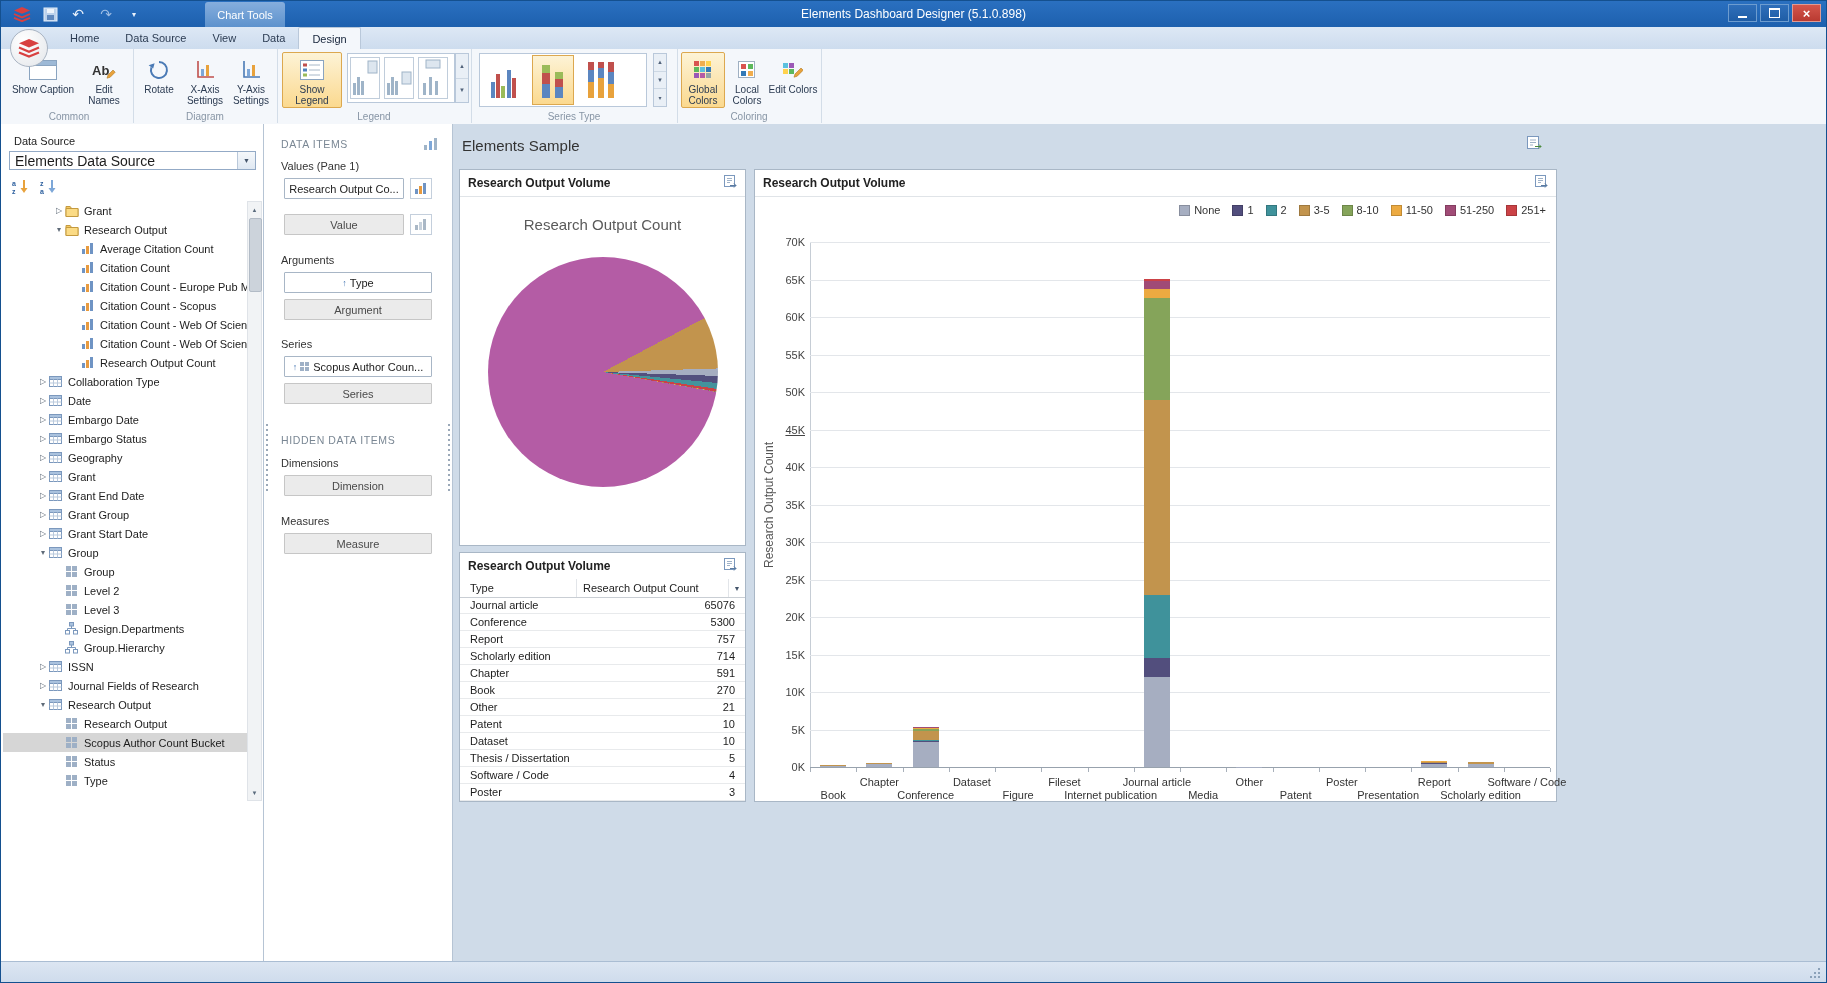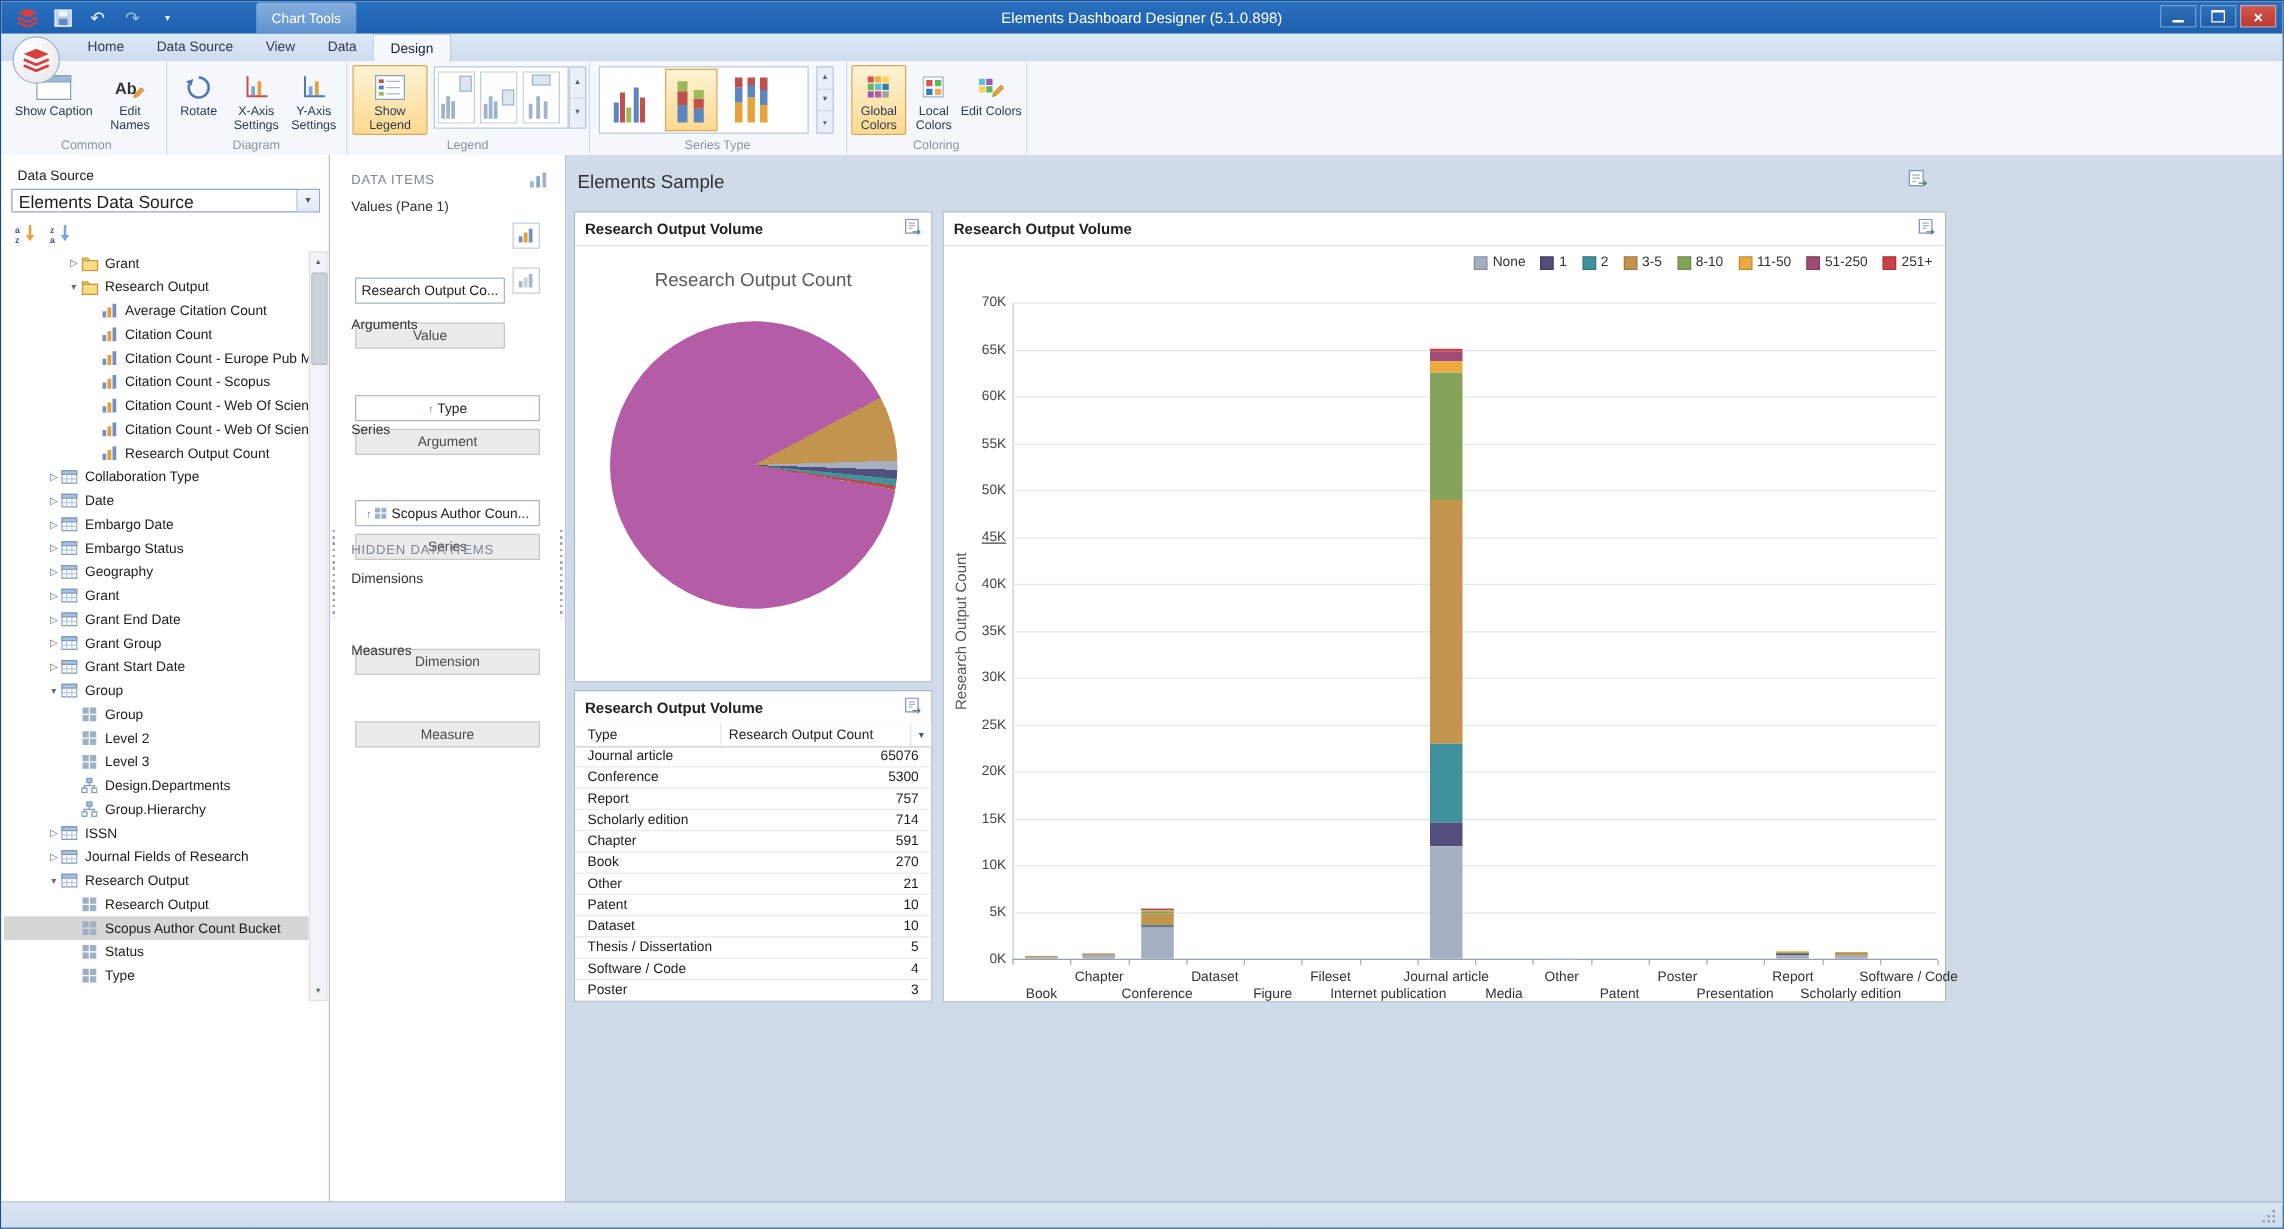--- a/index.html
+++ b/index.html
@@ -66,21 +66,21 @@
 
   
   .items-panel{position:absolute;left:263px;top:123px;width:189px;height:840px;background:#fff;border-right:1px solid #b6c4d4;box-sizing:border-box;}
   .items-panel::before{content:"";position:absolute;left:2px;top:300px;height:70px;width:2px;
     background:repeating-linear-gradient(#9aa8b8 0 2px,transparent 2px 5px);}
   .items-panel::after{content:"";position:absolute;right:2px;top:300px;height:70px;width:2px;
     background:repeating-linear-gradient(#9aa8b8 0 2px,transparent 2px 5px);}
   .di-h{position:absolute;font-size:10.5px;color:#7a8794;letter-spacing:.6px;}
   .di-label{position:absolute;font-size:11px;color:#333;}
   .di-btn{position:absolute;height:21px;box-sizing:border-box;border:1px solid #a8b6c6;background:#fff;font-size:11px;color:#222;
-    display:flex;align-items:center;justify-content:center;border-radius:1px;gap:3px;margin-top:44px;}
+    display:flex;align-items:center;justify-content:center;border-radius:1px;gap:3px;}
   .di-btn.ghost{background:#ebebeb;border-color:#c6c6c6;color:#4a4a4a;}
   .di-btn .sort{font-size:9px;color:#4a7ab5;}
   .di-chart{position:absolute;width:22px;height:21px;border:1px solid #c4cfdc;background:#fff;display:flex;align-items:center;justify-content:center;box-sizing:border-box;}
 
   
   .surface{position:absolute;left:452px;top:123px;width:1375px;height:840px;background:#cfdbe8;}
   .dash-title{position:absolute;left:9px;top:13px;font-size:15px;color:#333;}
   .surface-export{position:absolute;right:286px;top:11px;}
   .panel{position:absolute;background:#fff;border:1px solid #a9b7c6;box-sizing:border-box;}
   .pcap{height:26px;border-bottom:1px solid #e0e4e8;display:flex;align-items:center;justify-content:space-between;padding:0 8px;

